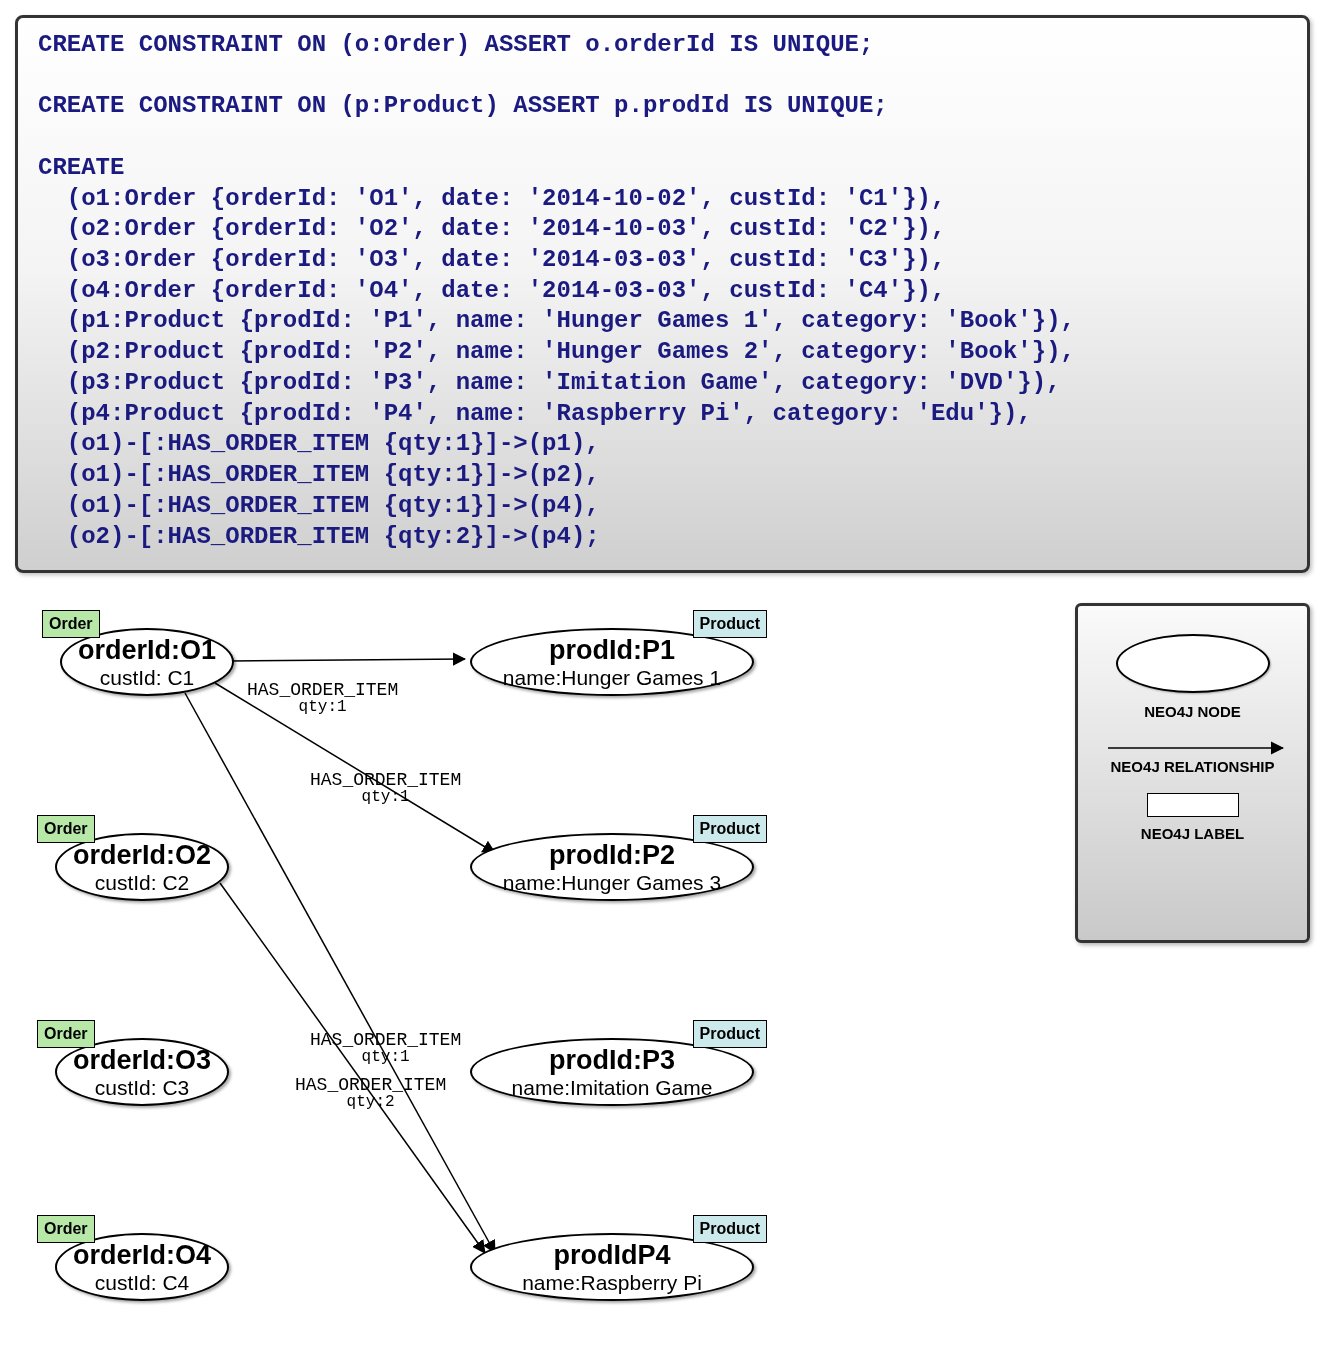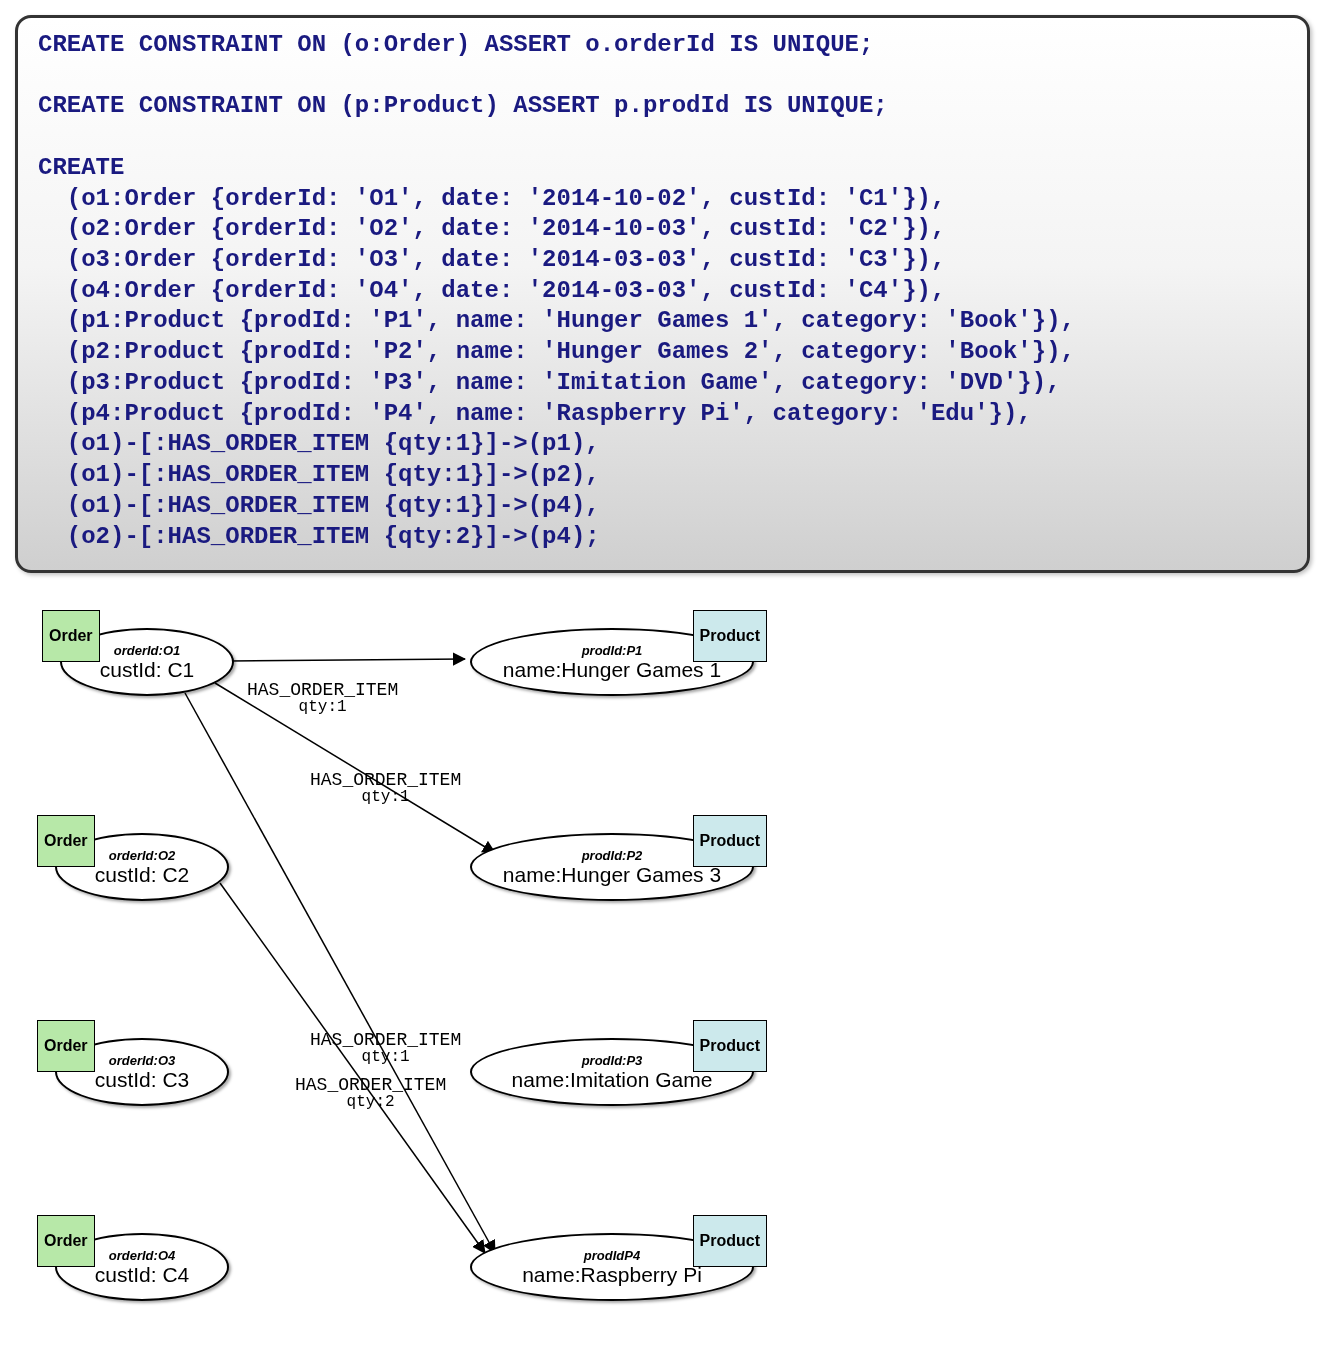--- a/index.html
+++ b/index.html
@@ -7,21 +7,21 @@
     padding: 15px;
     background: #fff;
     font-family: Arial, Helvetica, sans-serif;
     width: 1325px;
     box-sizing: border-box;
   }
 
   
   .code-panel {
     border: 3px solid #333;
-    border-radius: 16px;
+    border-radius: 8px;
     padding: 12px 20px 18px 20px;
     background: linear-gradient(to bottom, #ffffff 0%, #f4f4f4 45%, #cfcfcf 100%);
     box-shadow: 2px 2px 4px rgba(0,0,0,0.25);
     margin-bottom: 30px;
   }
   .code-panel pre {
     margin: 0;
     font-family: "Courier New", Courier, monospace;
     font-weight: bold;
     color: #1a1a80;
@@ -41,32 +41,32 @@
     border: 2px solid #000;
     border-radius: 50%;
     background: #fff;
     box-shadow: 2px 2px 3px rgba(0,0,0,0.35);
     display: flex;
     flex-direction: column;
     align-items: center;
     justify-content: center;
     font-family: Arial, Helvetica, sans-serif;
   }
-  .node .line1 { font-weight: bold; font-size:13px;font-style:italic; }
+  .node .line1 { font-weight: bold; font-size:27px; }
   .node .line2 { font-size:21px; }
 
   .order-node { width: 170px; height: 64px; }
   .product-node { width: 280px; height: 64px; }
 
   .label-tag {
     position: absolute;
     border: 1.5px solid #000;
     font-size: 16px;
     font-weight: bold;
-    padding: 16px 6px;
+    padding: 4px 6px;
     top: -20px;
   }
   .label-order   { background: #b7e8a8; left: -20px; }
   .label-product { background: #cce9ec; right: -15px; text-align: center; }
 
   .rel-label {
     position: absolute;
     text-align: center;
   }
   .rel-label .rel-name { font-family: "Courier New", monospace; font-size:18px;margin-top:42px; }
@@ -206,14 +206,31 @@
   </div>
   <div class="rel-label" style="left:295px; top:385px;">
     <div class="rel-name">HAS_ORDER_ITEM</div>
     <div class="rel-qty">qty:1</div>
   </div>
   <div class="rel-label" style="left:280px; top:430px;">
     <div class="rel-name">HAS_ORDER_ITEM</div>
     <div class="rel-qty">qty:2</div>
   </div>
 
+  <div class="legend">
+    <div class="legend-ellipse"></div>
+    <div class="legend-text">NEO4J NODE</div>
+
+    <svg width="200" height="20">
+      <defs>
+        <marker id="arrow2" viewBox="0 0 12 12" refX="11" refY="6" markerWidth="9" markerHeight="9" orient="auto">
+          <path d="M0,0 L12,6 L0,12 Z" fill="#000"></path>
+        </marker>
+      </defs>
+      <line x1="15" y1="10" x2="190" y2="10" stroke="#000" stroke-width="1.5" marker-end="url(#arrow2)"></line>
+    </svg>
+    <div class="legend-text">NEO4J RELATIONSHIP</div>
+
+    <div class="legend-rect"></div>
+    <div class="legend-text">NEO4J LABEL</div>
+  </div>
 
 </div>
 
 </body></html>

